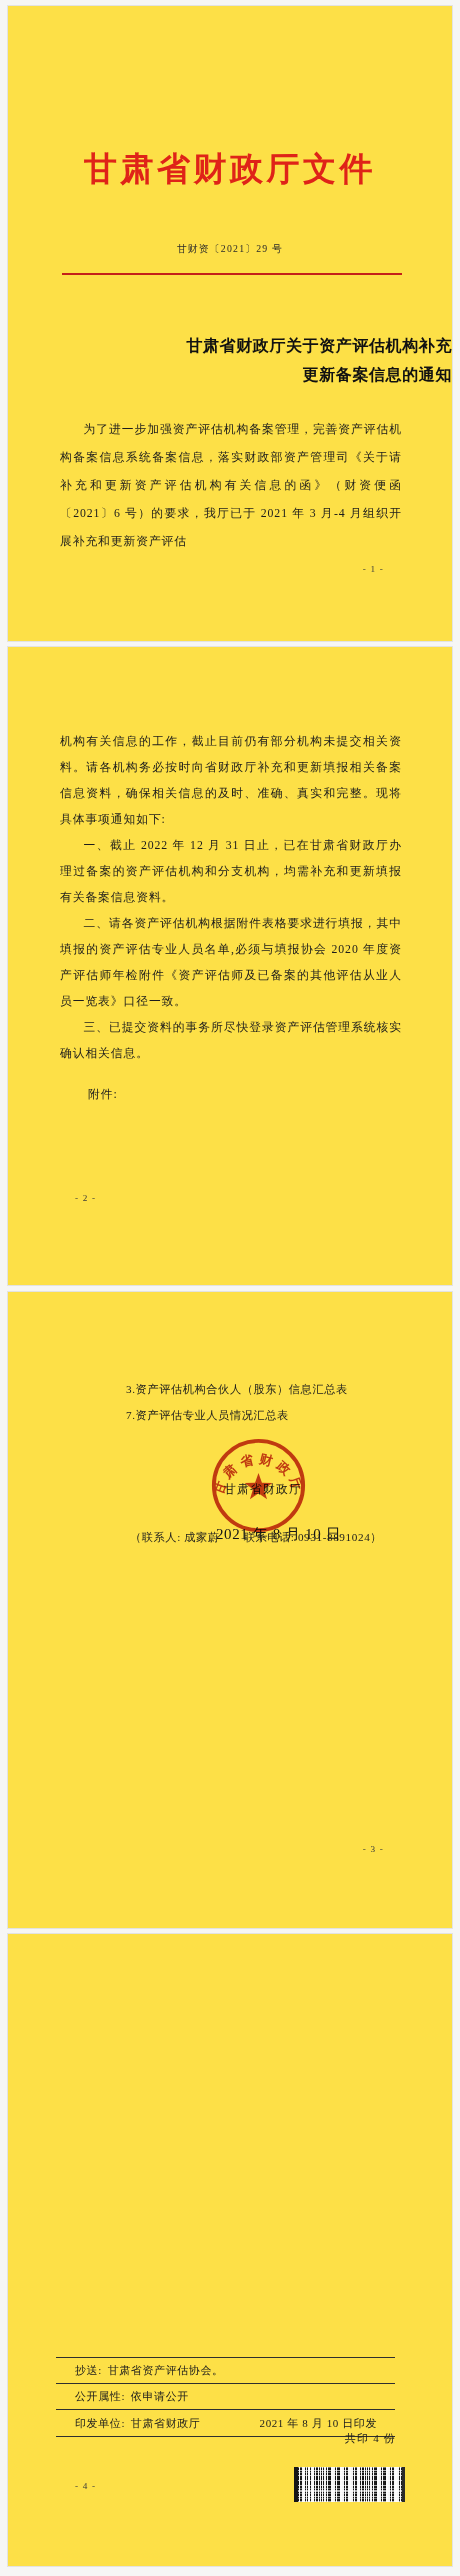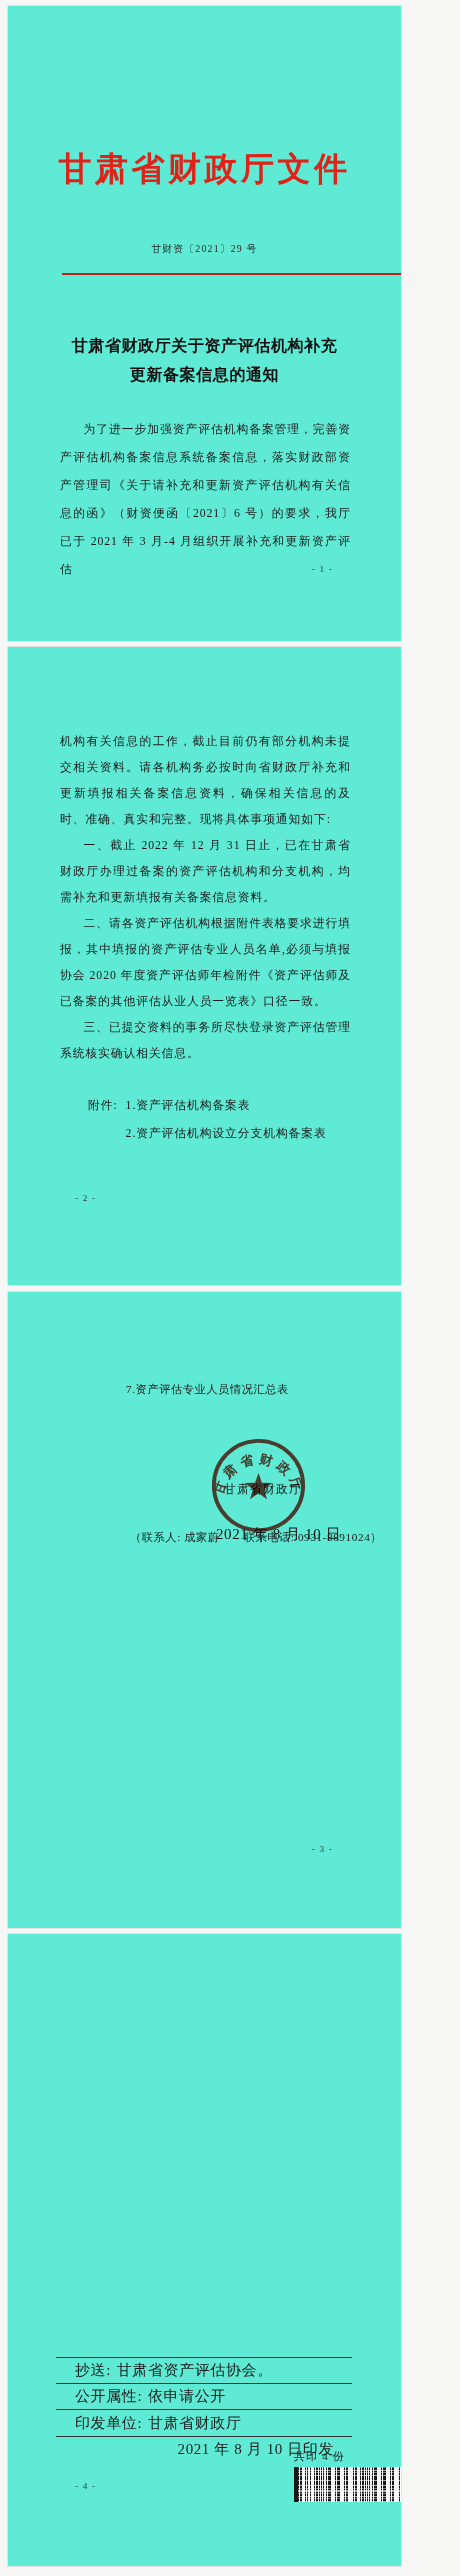--- a/index.html
+++ b/index.html
@@ -7,23 +7,23 @@
     width:461px;
     background:#f6f6f5;
     font-family:"Liberation Serif","DejaVu Serif",serif;
     color:#1c1c1c;
     -webkit-font-smoothing:antialiased;
   }
   .doc-viewer{width:461px;padding-top:4.6px;}
   .page{
     position:relative;
     box-sizing:border-box;
-    width:395px;
+    width:446px;
     margin:0 0 4.6px 7px;
-    background:#5eead4;
+    background:#fde047;
     border:0.6px solid #e3e3e1;
     overflow:hidden;
   }
   .page-1{height:637px;}
   .page-2{height:640px;}
   .page-3{height:638px;}
   .page-4{height:634px;}
 
   
   .masthead{
@@ -38,21 +38,21 @@
     position:absolute;top:237px;left:0;right:0;
     text-align:center;
     font-size:9.8px;letter-spacing:1.2px;color:#2a2a2a;
   }
   .red-rule{
     position:absolute;top:267px;left:54px;width:340px;height:2.3px;
     background:#c3201a;
   }
   .doc-title{
     position:absolute;top:325px;left:0;right:0;
-    text-align:center;
+    text-align:right;
     font-size:16px;font-weight:bold;letter-spacing:0.6px;
     line-height:29px;color:#111;
   }
   .body-block{
     position:absolute;left:52px;right:50px;
     font-size:11.8px;letter-spacing:0.9px;
     text-align:justify;
   }
   .body-block p{margin:0;text-align:justify;}
   .p1-body{top:409px;line-height:28px;}
@@ -67,21 +67,21 @@
 
   
   .p2-body{top:81px;line-height:26px;}
   .u-line{
     text-decoration:underline;
     text-underline-offset:2.9px;
     text-decoration-thickness:0.9px;
   }
   .att-block{
     display:flex;
-    margin-top:25px;
+    margin-top:14px;
     margin-left:28px;
     text-indent:0;
   }
   .att-label{flex:0 0 auto;margin-right:8px;line-height:28px;}
   .att-list{flex:1;line-height:28px;}
   .att-list div{text-indent:0;}
 
   
   .p3-att{
     position:absolute;top:84px;left:118px;right:35px;
@@ -100,34 +100,34 @@
     mix-blend-mode:multiply;opacity:.92;
   }
   .contact-line{
     position:absolute;top:238px;left:78px;right:35px;
     font-size:11.2px;letter-spacing:0.6px;white-space:nowrap;margin-left:44px;
   }
   .contact-line .gap{display:inline-block;width:24px;}
 
   
   .footer-table{
-    position:absolute;top:423px;left:48px;right:49px;
-    font-size:15px;letter-spacing:0.6px;
+    position:absolute;top:423px;left:48px;right:57px;
+    font-size:11px;letter-spacing:0.6px;
   }
   .f-row{
     border-top:1.2px solid #2f2f2f;
     height:25px;line-height:25px;
     padding:0 18px 0 19px;
     white-space:nowrap;
   }
   .f-row.last{border-bottom:1.2px solid #2f2f2f;height:26px;line-height:26px;}
   .f-row .lbl{margin-right:5.8px;}
   .f-row .rt{float:right;}
   .copies-note{
-    position:absolute;top:515px;right:56px;
+    position:absolute;top:497px;right:56px;
     font-size:11px;letter-spacing:1.2px;
   }
   .barcode{
     position:absolute;top:533px;left:286px;width:104px;height:35px;
     border-left:4px solid #161616;
     border-right:3.5px solid #2b2b2b;
     background:
       repeating-linear-gradient(0deg, rgba(255,255,255,.65) 0 1.2px, rgba(255,255,255,0) 1.2px 2.9px, rgba(255,255,255,.4) 2.9px 3.5px, rgba(255,255,255,0) 3.5px 5.2px),
       repeating-linear-gradient(90deg, #141414 0 1.2px, #fdfdfd 1.2px 2.3px, #1a1a1a 2.3px 4px, #f6f6f6 4px 4.6px, #111 4.6px 5.2px, #fafafa 5.2px 7px, #191919 7px 7.5px, #f3f3f3 7.5px 9.2px);
   }
@@ -153,31 +153,28 @@
   </div>
 
   <div class="page page-2">
     <div class="body-block p2-body">
       <p>机构有关信息的工作，截止目前仍有部分机构未提交相关资料。请各机构务必按时向省财政厅补充和更新填报相关备案信息资料，确保相关信息的及时、准确、真实和完整。现将具体事项通知如下:</p>
       <p class="indent">一、截止 2022 年 12 月 31 日止，已在甘肃省财政厅办理过备案的资产评估机构和分支机构，均需补充和更新填报有关备案信息资料。</p>
       <p class="indent">二、请各资产评估机构根据附件表格要求进行填报，其中填报的资产评估专业人员名单,必须与填报协会 2020 年度资产评估师年检附件《资产评估师及已备案的其他评估从业人员一览表》口径一致。</p>
       <p class="indent">三、已提交资料的事务所尽快登录资产评估管理系统核实确认相关信息。</p>
       <div class="att-block">
         <span class="att-label">附件:</span>
-        <div class="att-list">
-          <div>1.资产评估机构备案表</div>
-          <div>2.资产评估机构设立分支机构备案表</div>
-        </div>
       </div>
     </div>
     <div class="pageno pl" style="top:546px;">- 2 -</div>
   </div>
 
   <div class="page page-3">
     <div class="p3-att">
+      <div>3.资产评估机构合伙人（股东）信息汇总表</div>
       <div>7.资产评估专业人员情况汇总表</div>
     </div>
 
     <div class="issuer-name">甘肃省财政厅</div>
     <div class="issue-date">2021 年 8 月 10 日</div>
 
     <svg class="seal" viewBox="0 0 200 200" xmlns="http://www.w3.org/2000/svg">
       <circle cx="100" cy="100" r="92" fill="none" stroke="#bd3227" stroke-width="8"></circle>
       <path id="sealArc" d="M 28,112 A 74,74 0 0 1 172,112" fill="none"></path>
       <text font-size="27" font-weight="bold" fill="#bd3227" letter-spacing="9" text-anchor="middle" style="font-family:'Liberation Serif','DejaVu Serif',serif;">

